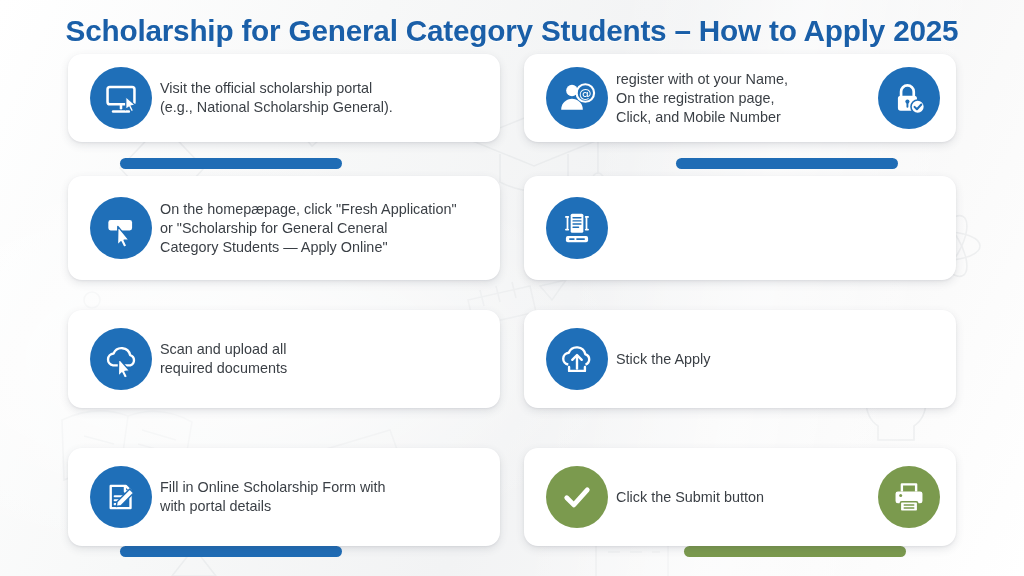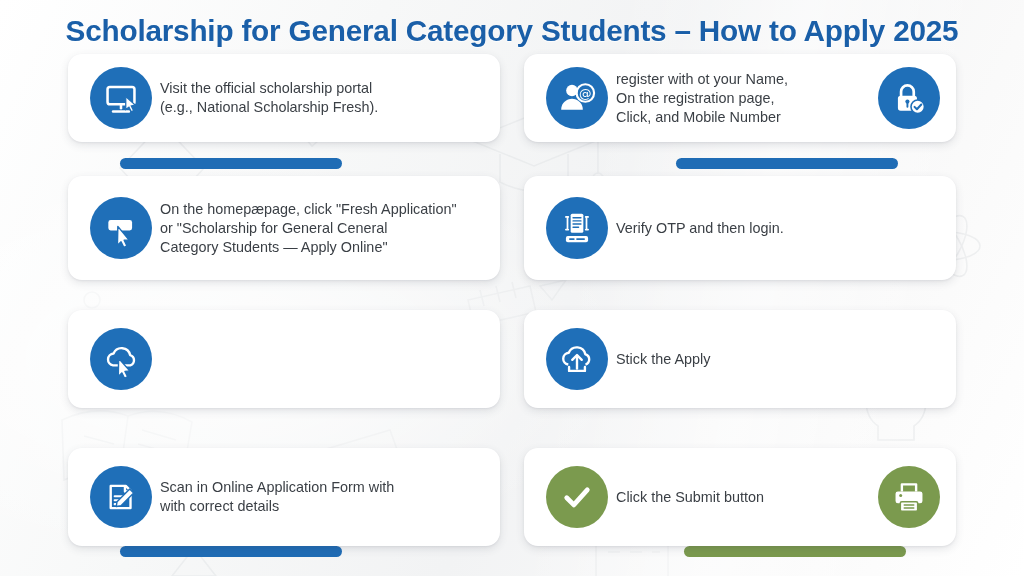--- a/index.html
+++ b/index.html
@@ -177,21 +177,21 @@
         <svg width="38" height="38" viewBox="0 0 48 48" fill="none">
           <rect x="7" y="10" width="34" height="22" rx="3" stroke="#fff" stroke-width="3.2"></rect>
           <path d="M24 32v5" stroke="#fff" stroke-width="3.2" stroke-linecap="round"></path>
           <path d="M14 41h20" stroke="#fff" stroke-width="3.2" stroke-linecap="round"></path>
           <path d="M30 22l12 11-5 1 3 6-3 1.5-3-6-4 3z" fill="#fff" stroke="#1f6fb8" stroke-width="1.6"></path>
         </svg>
       </div>
     </div>
     <div class="card-text">
       <span class="ln">Visit the official scholarship portal</span>
-      <span class="ln">(e.g., National Scholarship Fresh).</span>
+      <span class="ln">(e.g., National Scholarship General).</span>
     </div>
   </div>
 
   <div class="card col-right row1" style="padding-left:22px; padding-right:16px;">
     <div class="icon-wrap">
       <div class="circ">
         <svg width="40" height="40" viewBox="0 0 48 48" fill="none">
           <circle cx="18" cy="15" r="7" fill="#fff"></circle>
           <path d="M5 38c0-8 6.5-13 13-13s13 5 13 13z" fill="#fff"></path>
           <circle cx="34" cy="18" r="10.5" stroke="#fff" stroke-width="2.6"></circle>
@@ -240,33 +240,34 @@
         <svg width="38" height="38" viewBox="0 0 48 48" fill="none">
           <rect x="16" y="6" width="16" height="24" rx="2" fill="#fff"></rect>
           <path d="M19 11h10M19 15h10M19 19h10M19 23h7" stroke="#1f6fb8" stroke-width="1.7" stroke-linecap="round"></path>
           <path d="M12 10v16M10 10h3M10 26h3" stroke="#fff" stroke-width="2.2" stroke-linecap="round"></path>
           <path d="M36 10v16M35 10h3M35 26h3" stroke="#fff" stroke-width="2.2" stroke-linecap="round"></path>
           <rect x="10" y="34" width="28" height="8" rx="2.5" fill="#fff"></rect>
           <path d="M15 38h5M24 38h9" stroke="#1f6fb8" stroke-width="2.2" stroke-linecap="round"></path>
         </svg>
       </div>
     </div>
-    <div class="card-text">
-      <span class="ln">Verify OTP and then login.</span>
-    </div>
   </div>
 
   <div class="card col-left row3 pad-l">
     <div class="icon-wrap">
       <div class="circ">
         <svg width="38" height="38" viewBox="0 0 48 48" fill="none">
           <path d="M14 32a7.5 7.5 0 0 1 .6-14.9A11 11 0 0 1 35.5 19a6.8 6.8 0 0 1 .2 13z" stroke="#fff" stroke-width="3" stroke-linejoin="round" fill="none"></path>
           <path d="M21 23l14 16-6 0.6 3.4 6.8-4 2-3.4-6.8-4.4 4.4z" fill="#fff" stroke="#1f6fb8" stroke-width="1.8" stroke-linejoin="round"></path>
         </svg>
       </div>
+    </div>
+    <div class="card-text">
+      <span class="ln">Scan and upload all</span>
+      <span class="ln">required documents</span>
     </div>
   </div>
 
   <div class="card col-right row3 pad-l">
     <div class="icon-wrap">
       <div class="circ">
         <svg width="38" height="38" viewBox="0 0 48 48" fill="none">
           <path d="M13 31a7.5 7.5 0 0 1 .6-14.9A11 11 0 0 1 34.5 18a6.8 6.8 0 0 1 .2 13" stroke="#fff" stroke-width="3" stroke-linejoin="round" fill="none"></path>
           <path d="M24 36V20" stroke="#fff" stroke-width="3" stroke-linecap="round"></path>
           <path d="M18 25l6-6 6 6" stroke="#fff" stroke-width="3" stroke-linecap="round" stroke-linejoin="round" fill="none"></path>
@@ -284,22 +285,22 @@
       <div class="circ">
         <svg width="38" height="38" viewBox="0 0 48 48" fill="none">
           <path d="M11 10h19l6 6v22H11z" stroke="#fff" stroke-width="3" stroke-linejoin="round" fill="none"></path>
           <path d="M29 10v7h7" stroke="#fff" stroke-width="3" stroke-linejoin="round" fill="none"></path>
           <path d="M16 23h10M16 28h12M16 33h8" stroke="#fff" stroke-width="2.6" stroke-linecap="round"></path>
           <path d="M35 14l5 5-16 16-6 1 1-6z" fill="#fff" stroke="#1f6fb8" stroke-width="1.8" stroke-linejoin="round"></path>
         </svg>
       </div>
     </div>
     <div class="card-text">
-      <span class="ln">Scan in Online Application Form with</span>
-      <span class="ln">with correct details</span>
+      <span class="ln">Fill in Online Scholarship Form with</span>
+      <span class="ln">with portal details</span>
     </div>
   </div>
 
   <div class="card col-right row4" style="padding-left:22px; padding-right:16px;">
     <div class="icon-wrap">
       <div class="circ green">
         <svg width="38" height="38" viewBox="0 0 48 48" fill="none">
           <path d="M11 25l9 9 17-19" stroke="#fff" stroke-width="6" stroke-linecap="round" stroke-linejoin="round" fill="none"></path>
         </svg>
       </div>

